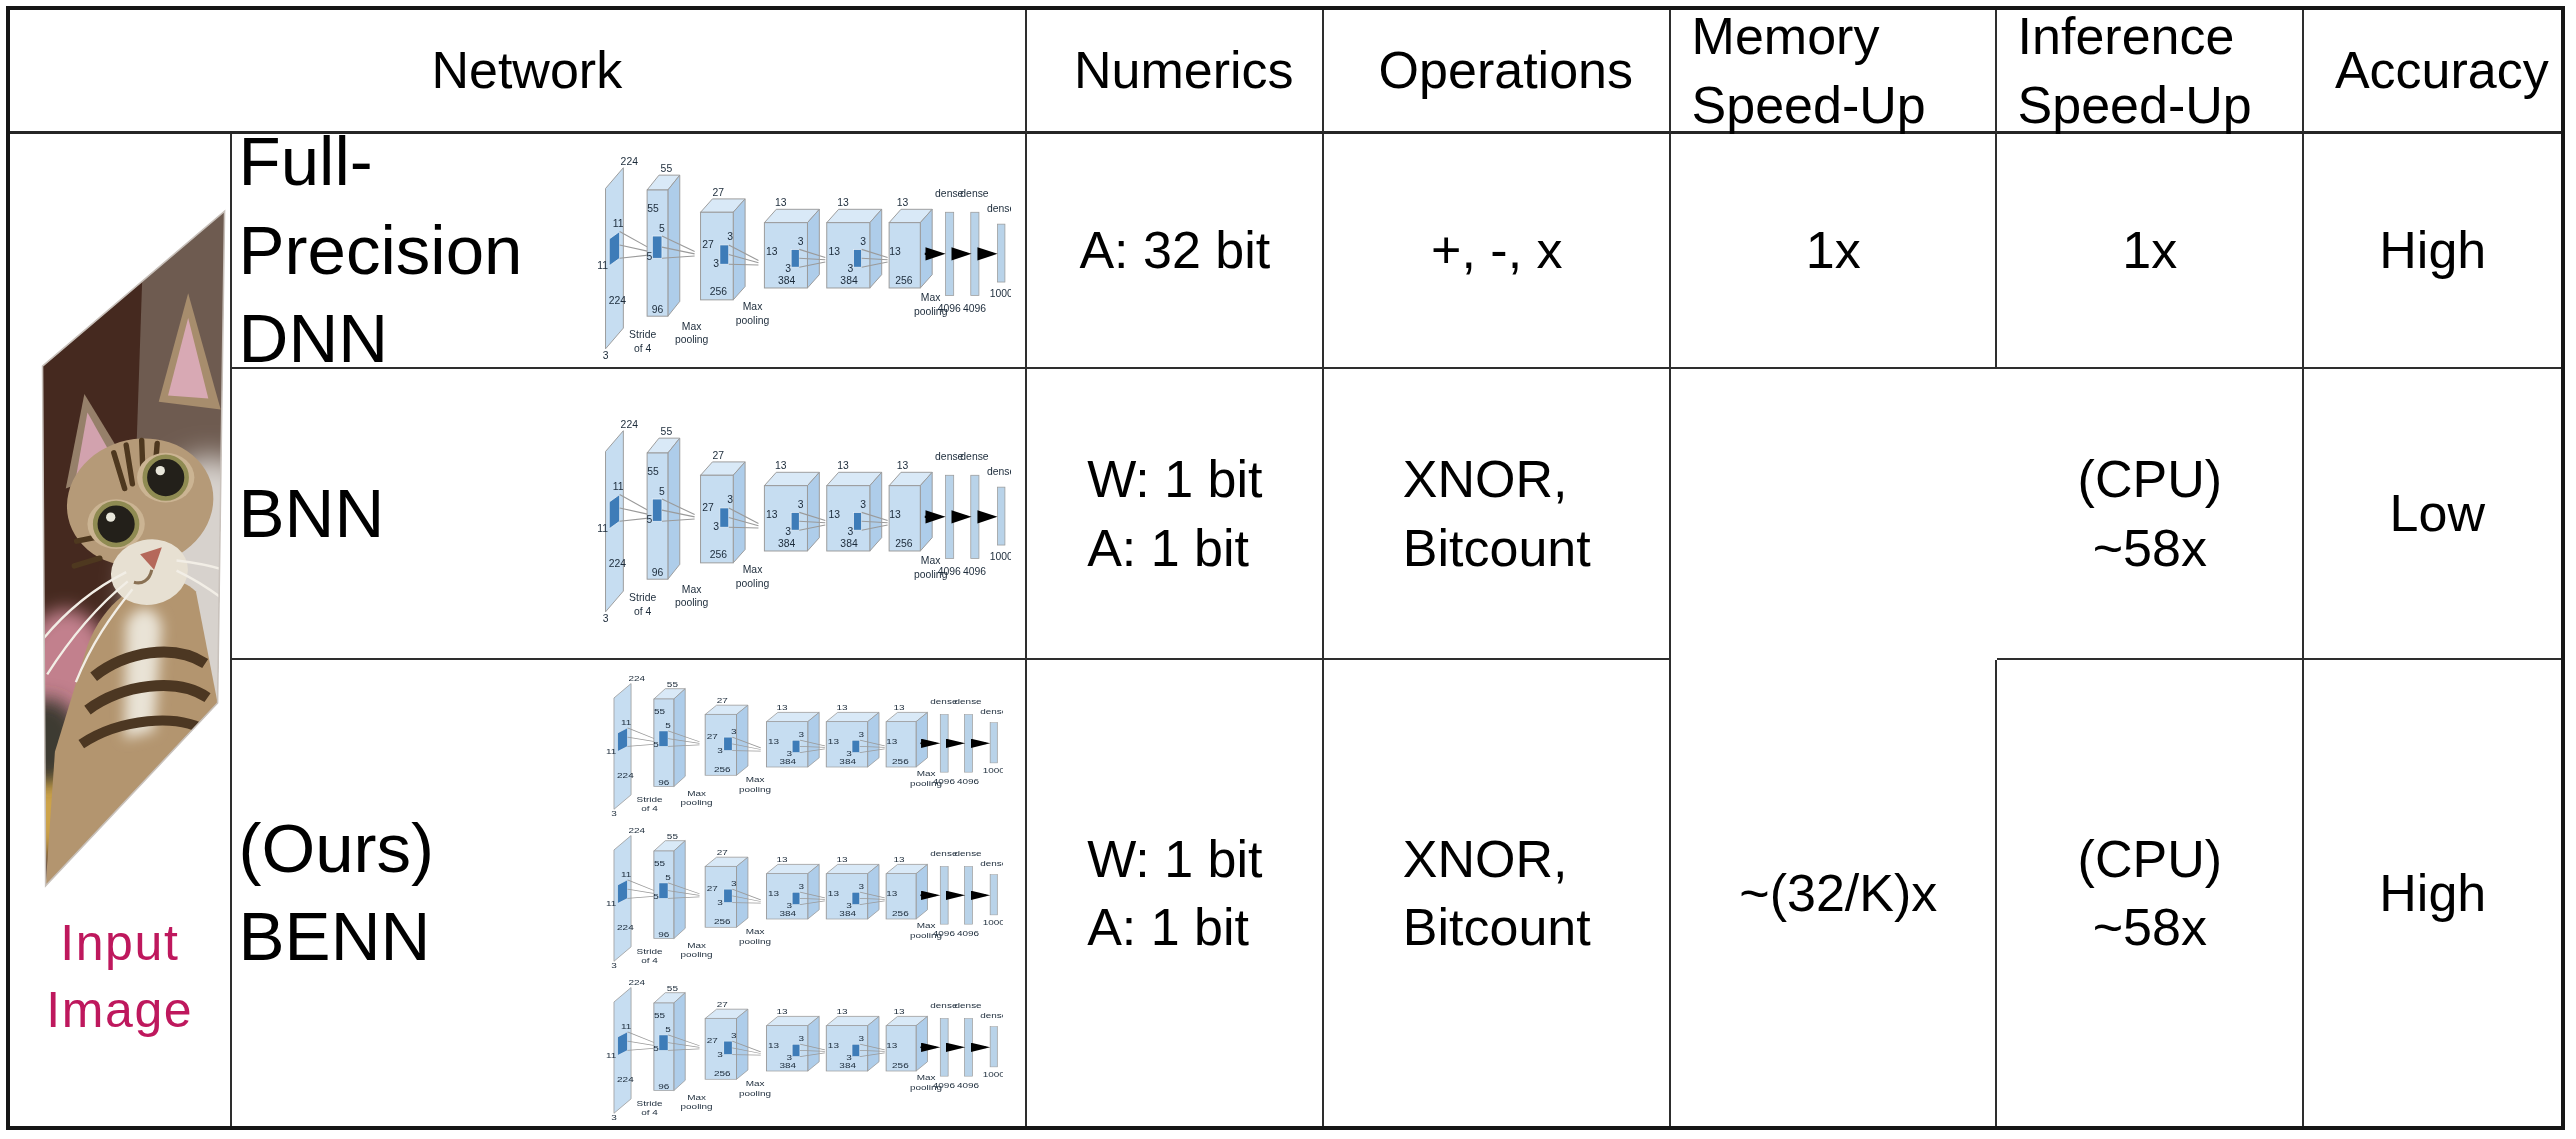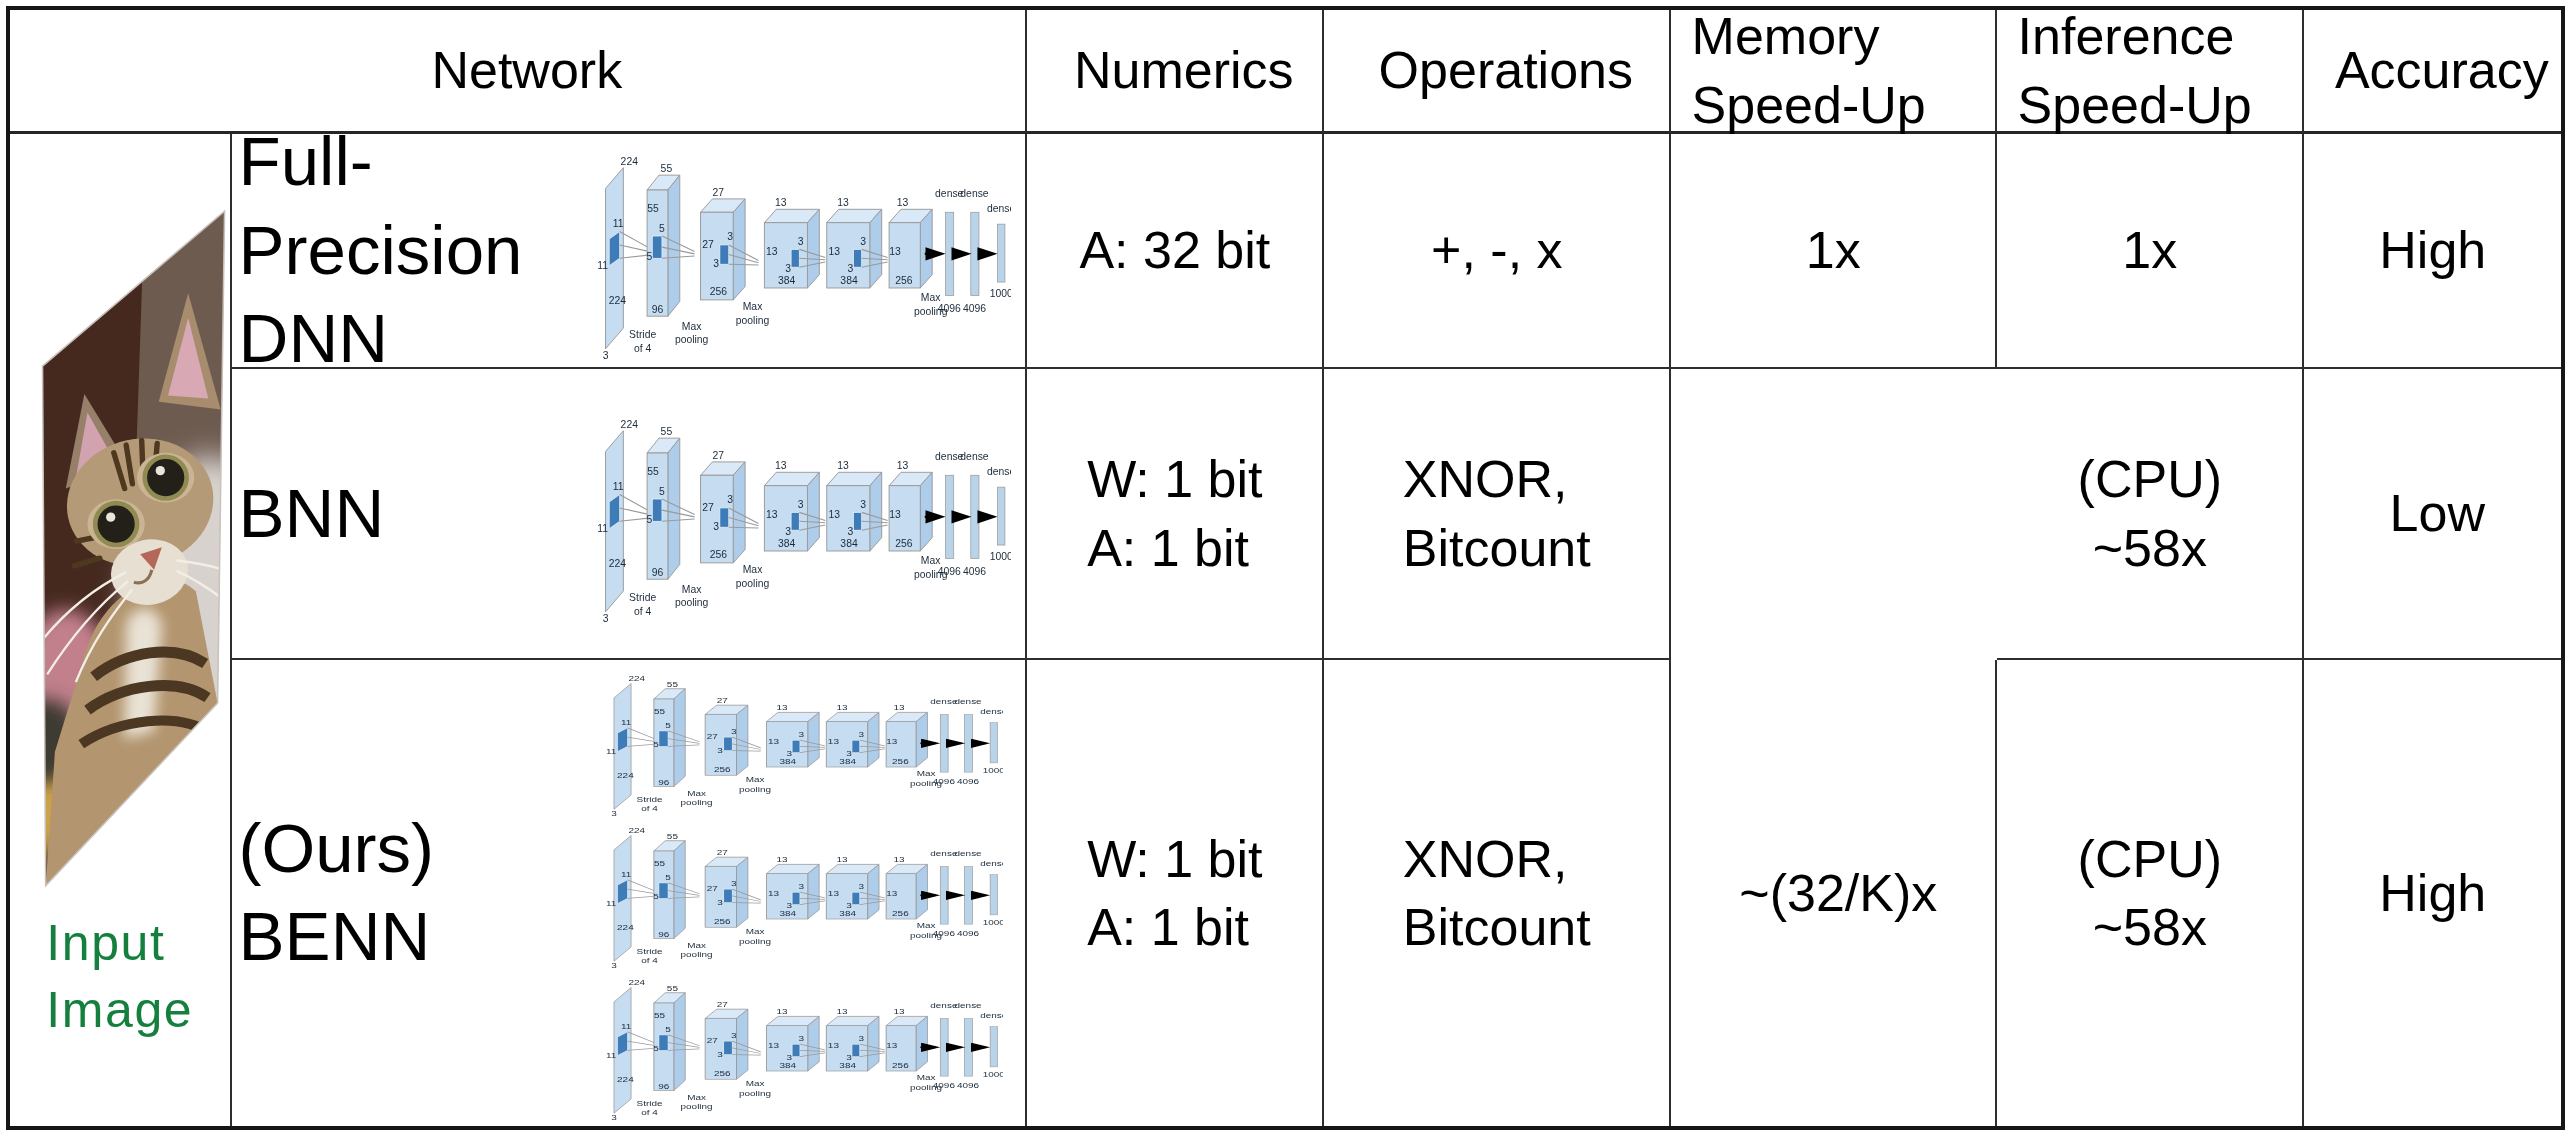--- a/index.html
+++ b/index.html
@@ -15,21 +15,21 @@
         font-size:52px;line-height:1.32;text-align:center;}
   .br{border-right:2.3px solid #2e2e2e;}
   .bb{border-bottom:2.3px solid #2e2e2e;}
   .hb{border-bottom:3.9px solid #262626;}
   .hdr{font-size:52px;padding-left:18px;}
   .hdr-left{justify-content:flex-start;text-align:left;padding-left:20.3px;}
   .stack{display:flex;flex-direction:column;align-items:center;justify-content:center;}
   .stack-left{display:flex;flex-direction:column;align-items:flex-start;justify-content:center;text-align:left;}
   .input-cell{position:relative;box-sizing:border-box;}
   .input-label{position:absolute;left:36px;top:776px;font-size:50px;line-height:1.34;
-               letter-spacing:1.6px;text-align:left;color:#15803d;}
+               letter-spacing:1.6px;text-align:center;color:#be185d;}
   .net-cell{box-sizing:border-box;display:flex;flex-direction:row;align-items:center;}
   .net-label{flex:0 0 343px;text-align:left;font-size:69px;line-height:1.28;padding-left:6.3px;}
   .net-diagrams{flex:1 1 auto;display:flex;flex-direction:column;align-items:center;justify-content:center;}
   .net-diagrams svg{display:block;}
   .diagram-text{fill:#1c2b3a;}
 </style>
 </head>
 <body>
 
 <div class="tbl">

